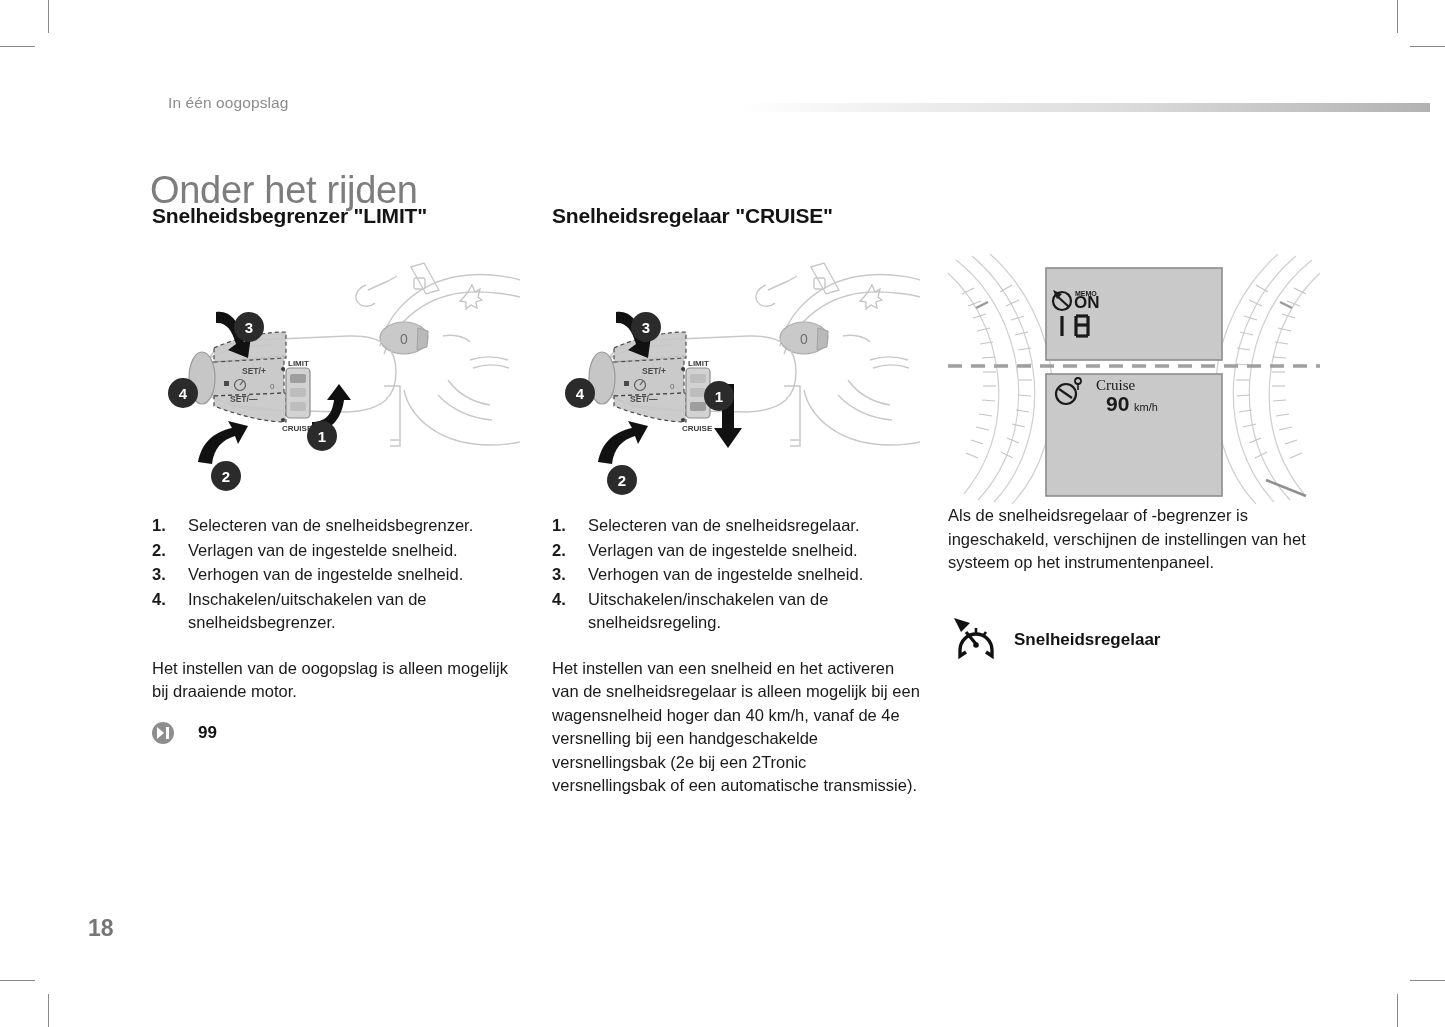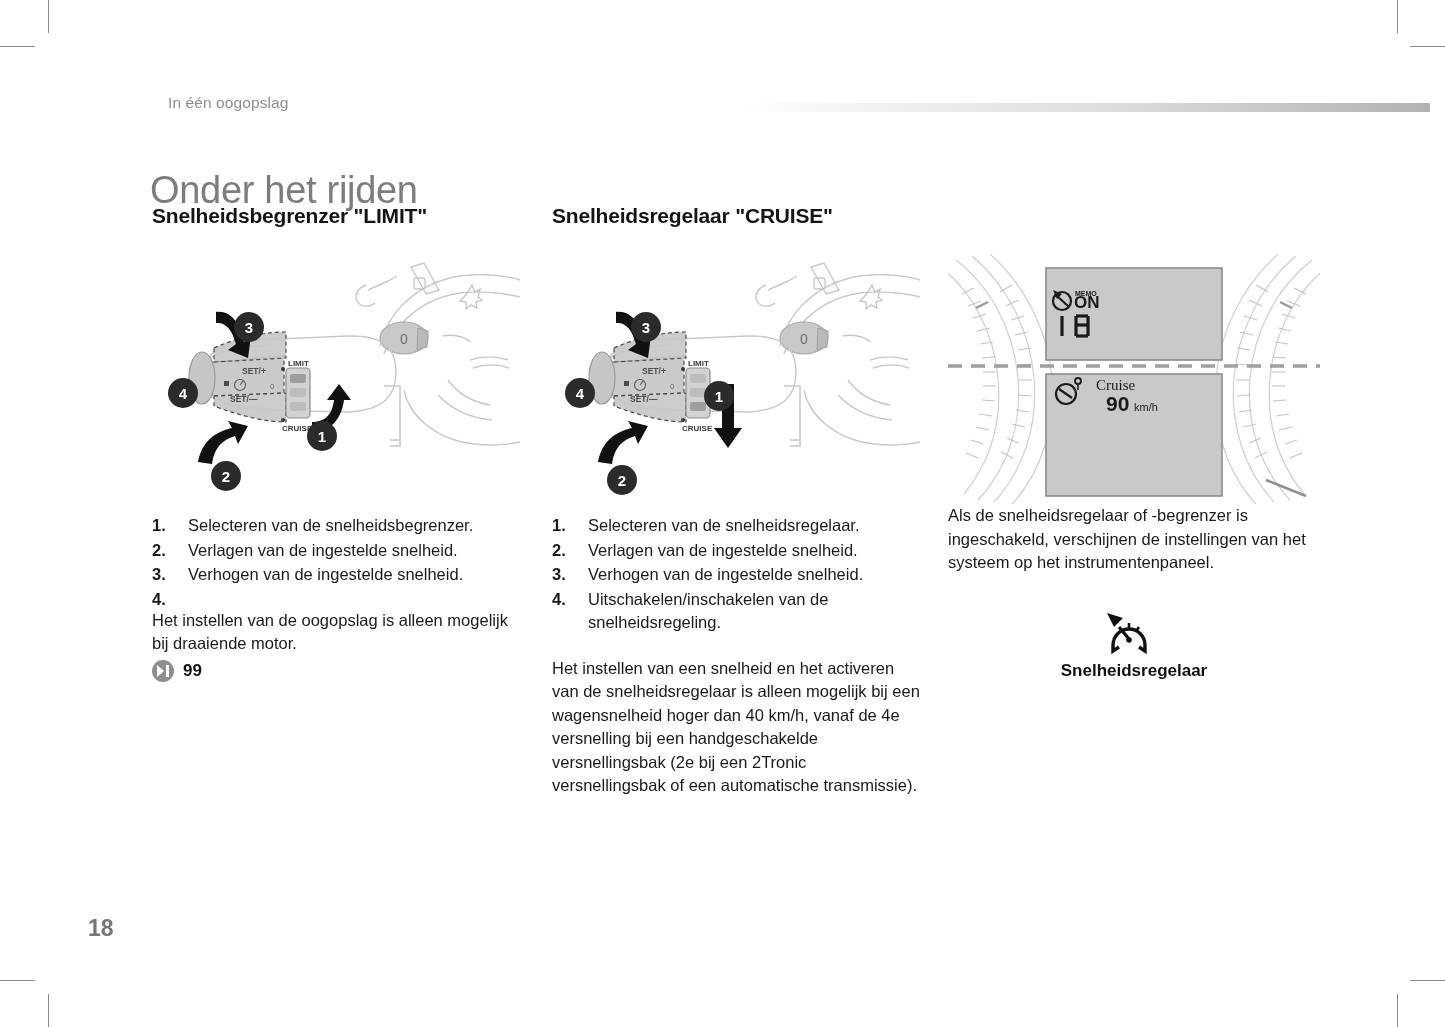--- a/index.html
+++ b/index.html
@@ -109,22 +109,22 @@
   .body-para {
     font-size: 16.5px;
     line-height: 23.5px;
     margin: 22px 0 0 0;
   }
 
   
   .page-ref {
     display: flex;
     align-items: center;
-    gap: 9px;
-    margin-top: 4px;
+    gap: 24px;
+    margin-top: 18px;
   }
   .page-ref .glyph {
     width: 22px;
     height: 22px;
     border-radius: 50%;
     background: #8e8e8e;
     position: relative;
     flex: 0 0 auto;
   }
   .page-ref .glyph::before {
@@ -147,21 +147,20 @@
     font-weight: bold;
     color: #121212;
   }
 
   
   .legend { margin-top: 34px; }
   .legend-row {
     display: flex;
     align-items: center;
     height: 62px;
-    flex-direction: column;
   }
   .legend-row .ic { width: 66px; flex: 0 0 auto; }
   .legend-row .lbl {
     font-size: 17px;
     font-weight: bold;
     color: #121212;
   }
 
   
   .folio {
@@ -284,20 +283,21 @@
     <li>
       <span class="num">2.</span>
       <span>Verlagen van de ingestelde snelheid.</span>
     </li>
     <li>
       <span class="num">3.</span>
       <span>Verhogen van de ingestelde snelheid.</span>
     </li>
     <li>
       <span class="num">4.</span>
+      <span>Inschakelen/uitschakelen van de snelheidsbegrenzer.</span>
     </li>
   </ol>
 
   <p class="body-para">Het instellen van de oogopslag is alleen mogelijk bij draaiende motor.</p>
 
   <div class="page-ref">
     <span class="glyph"></span>
     <span class="ref-num">99</span>
   </div>
 </div>

